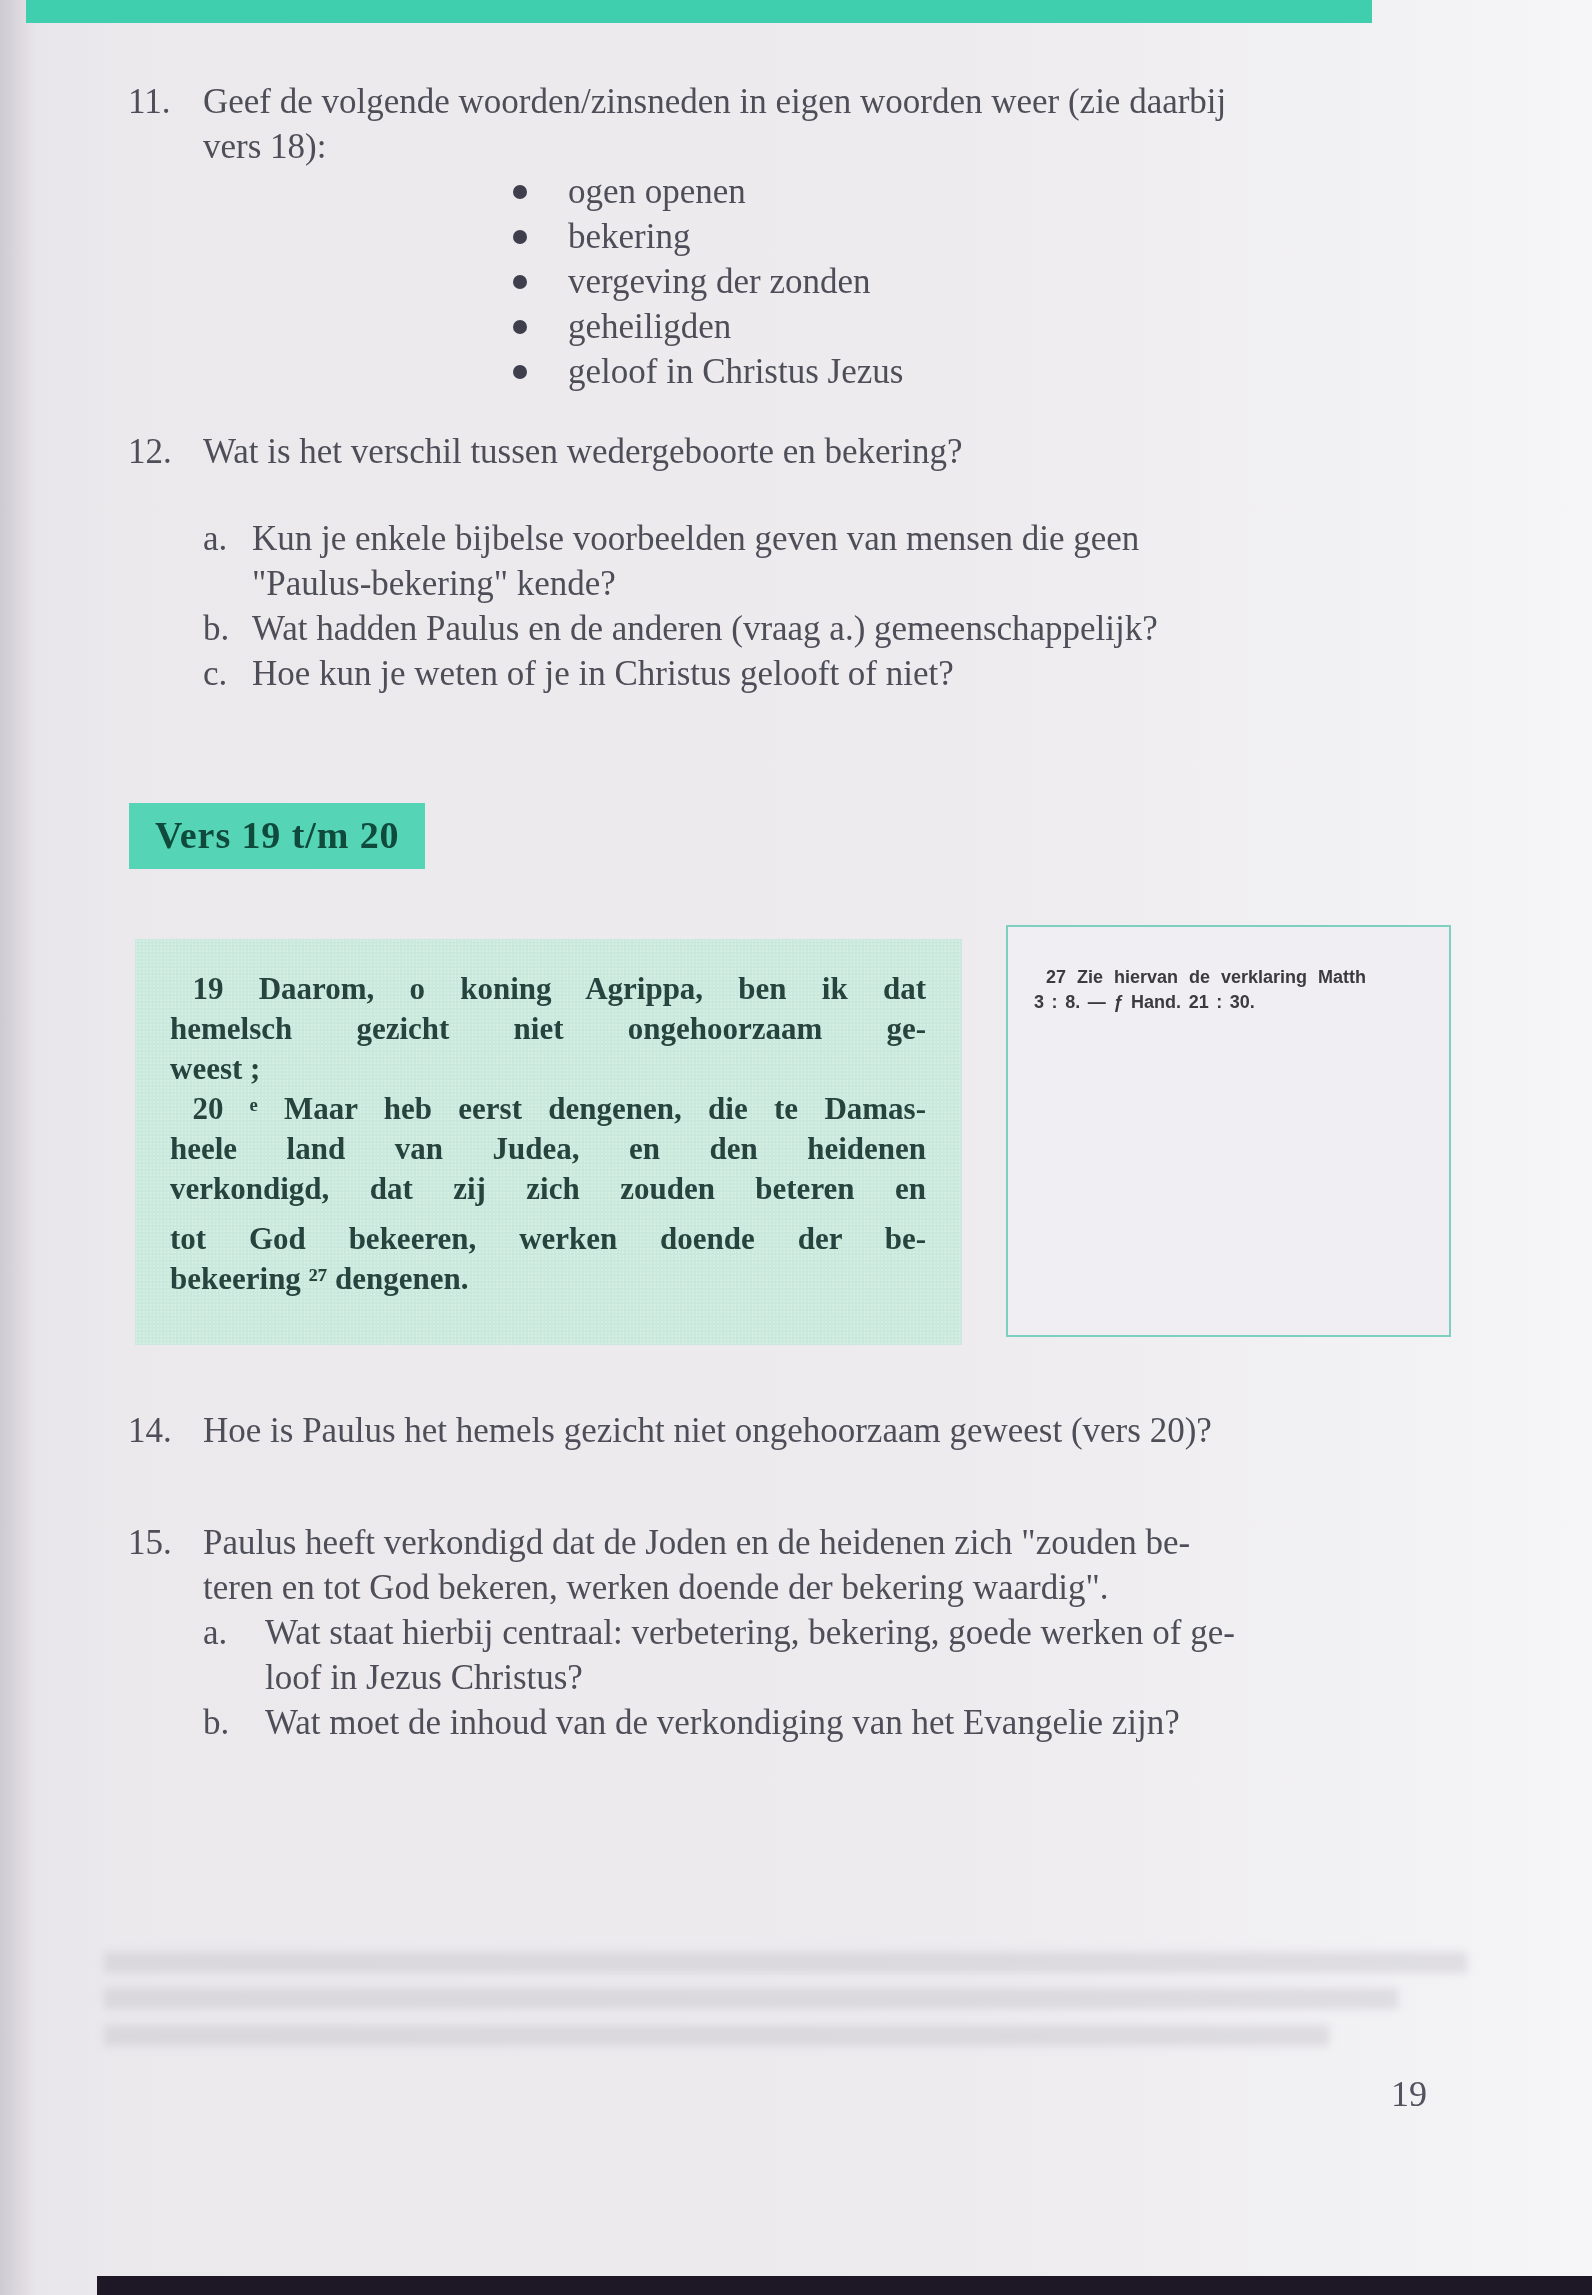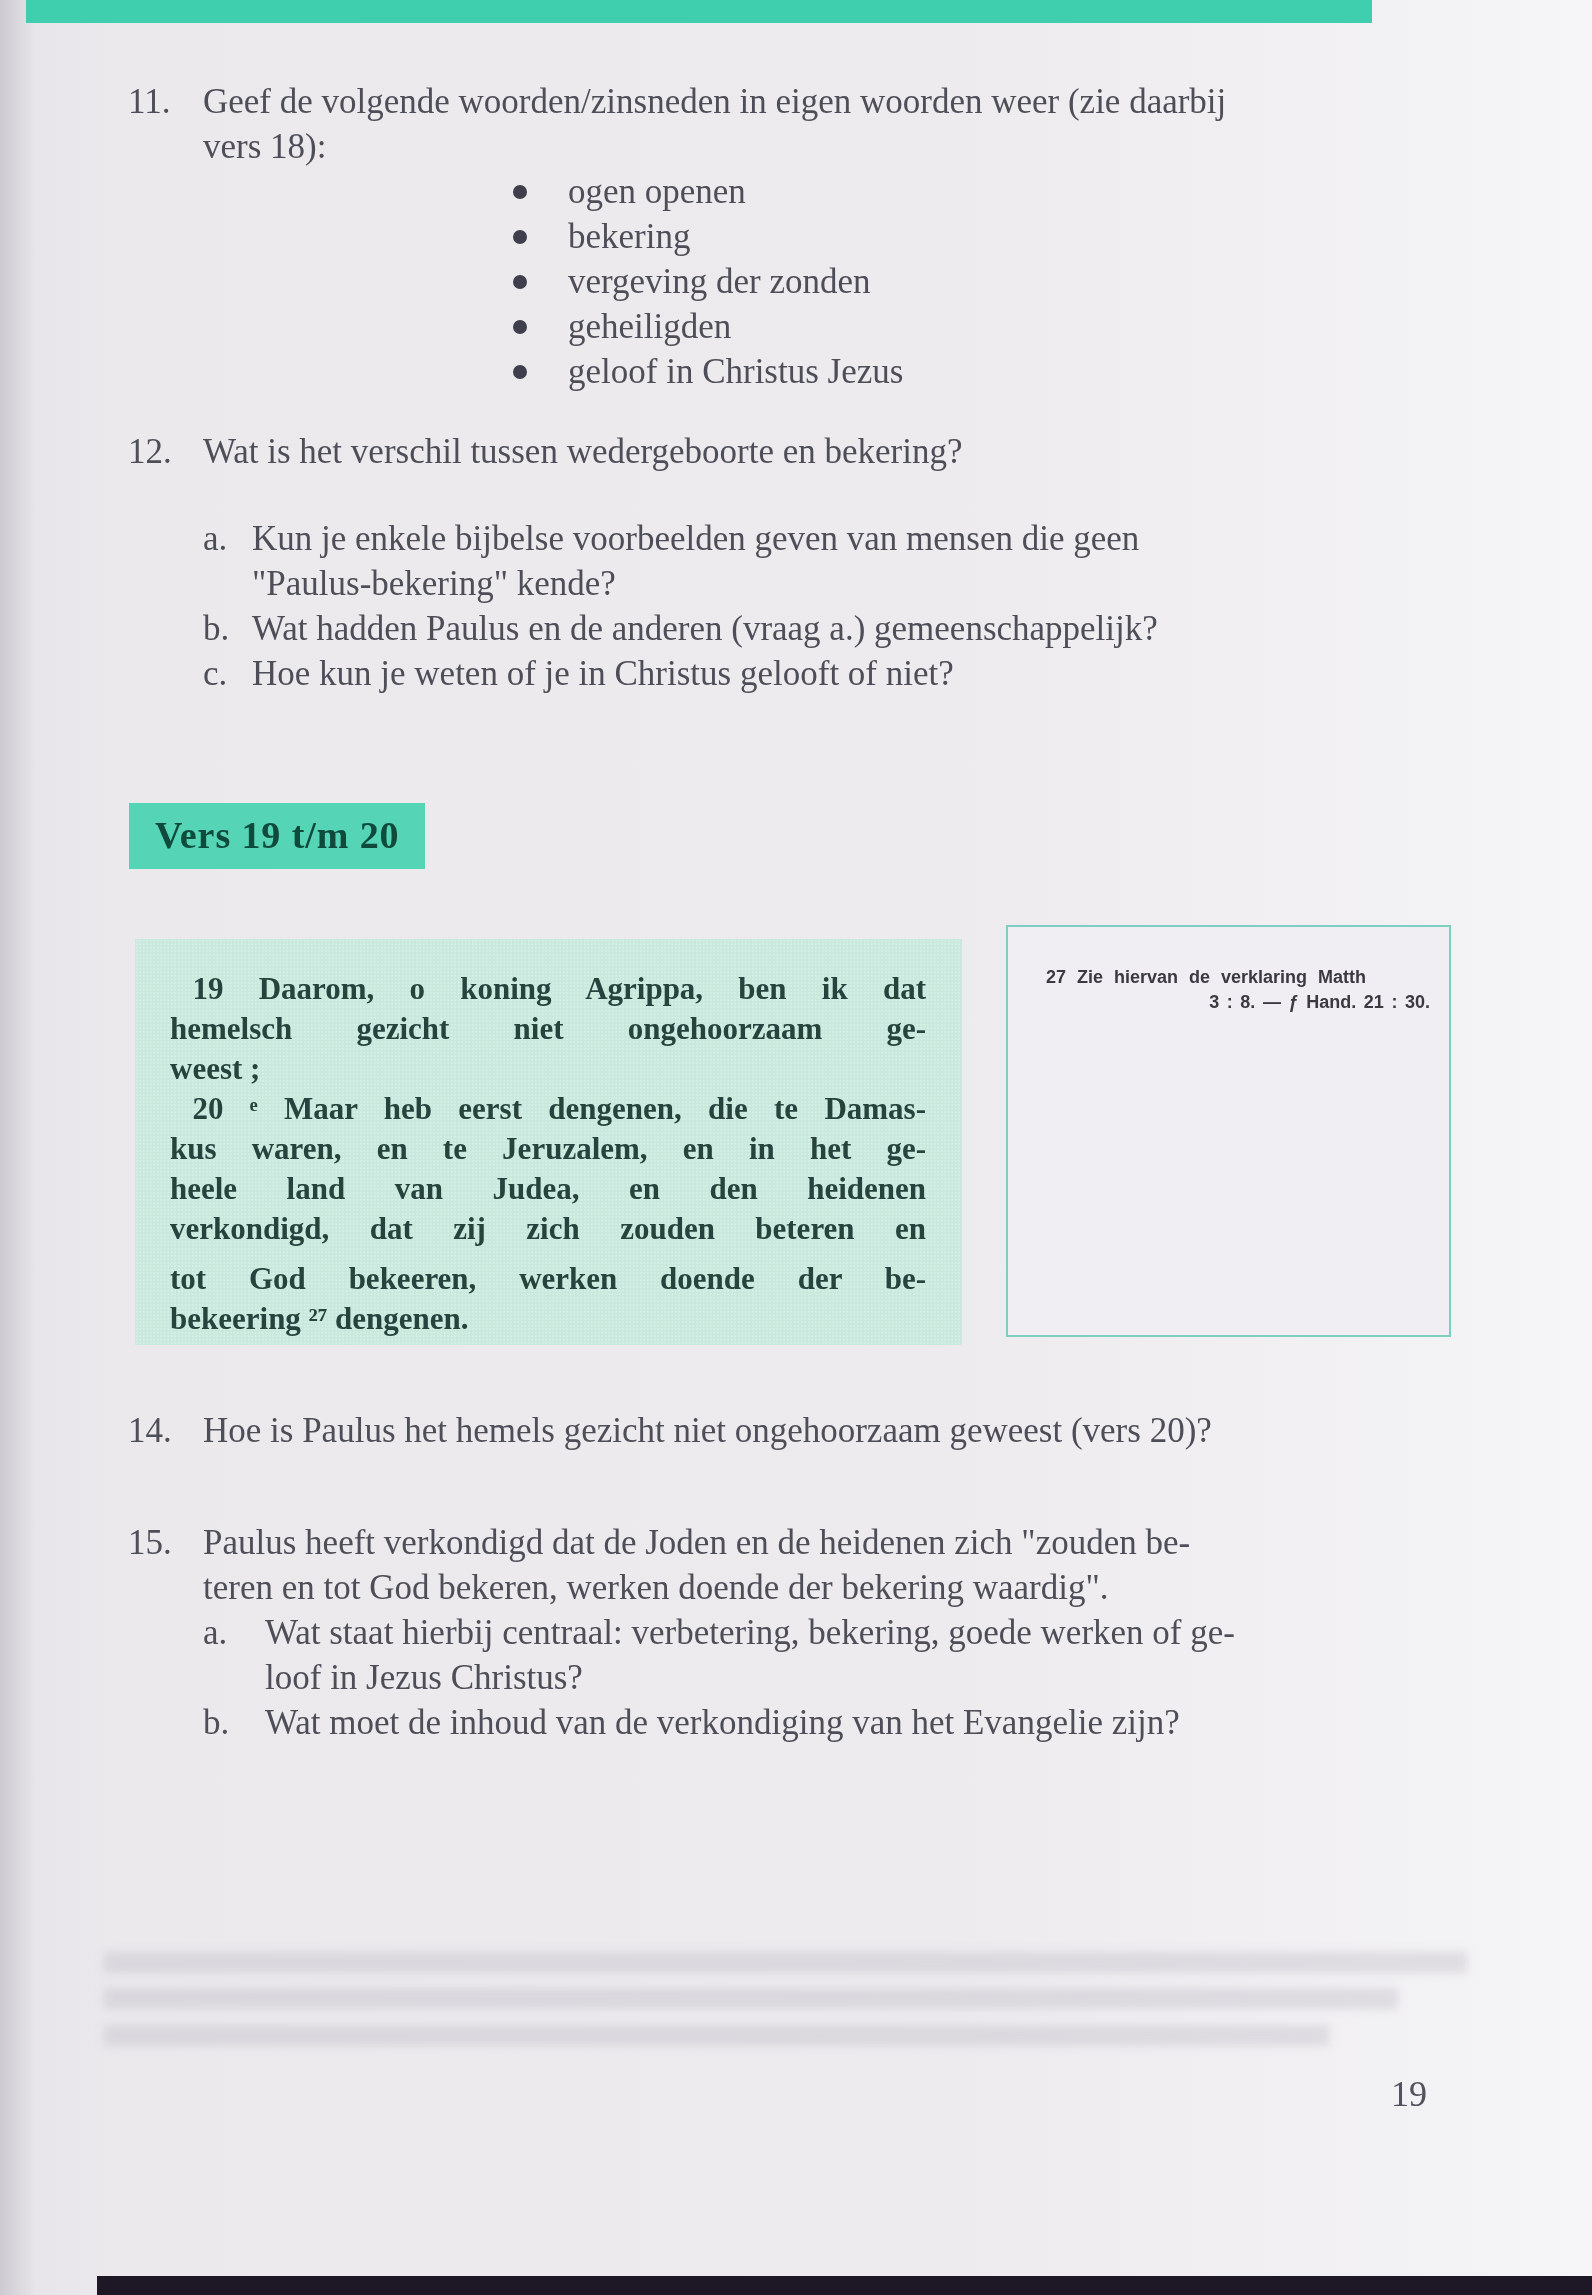--- a/index.html
+++ b/index.html
@@ -68,21 +68,21 @@
   .note-box {
     position: absolute; left: 1006px; top: 925px; width: 445px; height: 412px;
     box-sizing: border-box; border: 2.6px solid #7dd0c0; background: #f0eef2;
   }
   .note-text {
     margin: 38px 19px 14px 26px;
     font-family: "Liberation Sans", sans-serif; font-weight: bold;
     font-size: 18px; line-height: 25px; color: #3a3a40;
   }
   .note-l1 { word-spacing: 6px; text-indent: 12px; }
-  .note-l2 { word-spacing: 2.6px; text-align: right; }
+  .note-l2 { word-spacing: 2.6px; }
   
   .ghost { position: absolute; left: 104px; height: 21px; background: rgba(190,187,196,.38); filter: blur(4.3px); }
   #ghost1 { top: 1952px; width: 1363px; }
   #ghost2 { top: 1988px; width: 1294px; }
   #ghost3 { top: 2025px; width: 1225px; }
   .page-number { position: absolute; left: 1391px; top: 2073px; font-size: 36px; color: #53535f; }
   .bottom-bar { position: absolute; left: 97px; bottom: 0; width: 1496px; height: 19px; background: #1e1726; }
 </style>
 </head>
 <body>
@@ -146,21 +146,20 @@
     </div>
   </section>
 
   <div class="heading-box">Vers 19 t/m 20</div>
 
   <div class="verse">
     <div class="vline ind">19 Daarom, o koning Agrippa, ben ik dat</div>
     <div class="vline">hemelsch gezicht niet ongehoorzaam ge-</div>
     <div class="vline left">weest ;</div>
     <div class="vline ind">20 ᵉ Maar heb eerst dengenen, die te Damas-</div>
-    <div class="vline">kus waren, en te Jeruzalem, en in het ge-</div>
     <div class="vline">heele land van Judea, en den heidenen</div>
     <div class="vline">verkondigd, dat zij zich zouden beteren en</div>
     <div class="vline gap">tot God bekeeren, werken doende der be-</div>
     <div class="vline left">bekeering ²⁷ dengenen.</div>
   </div>
 
   <div class="note-box">
     <div class="note-text">
       <div class="note-l1">27 Zie hiervan de verklaring Matth</div>
       <div class="note-l2">3 : 8. — ƒ Hand. 21 : 30.</div>

